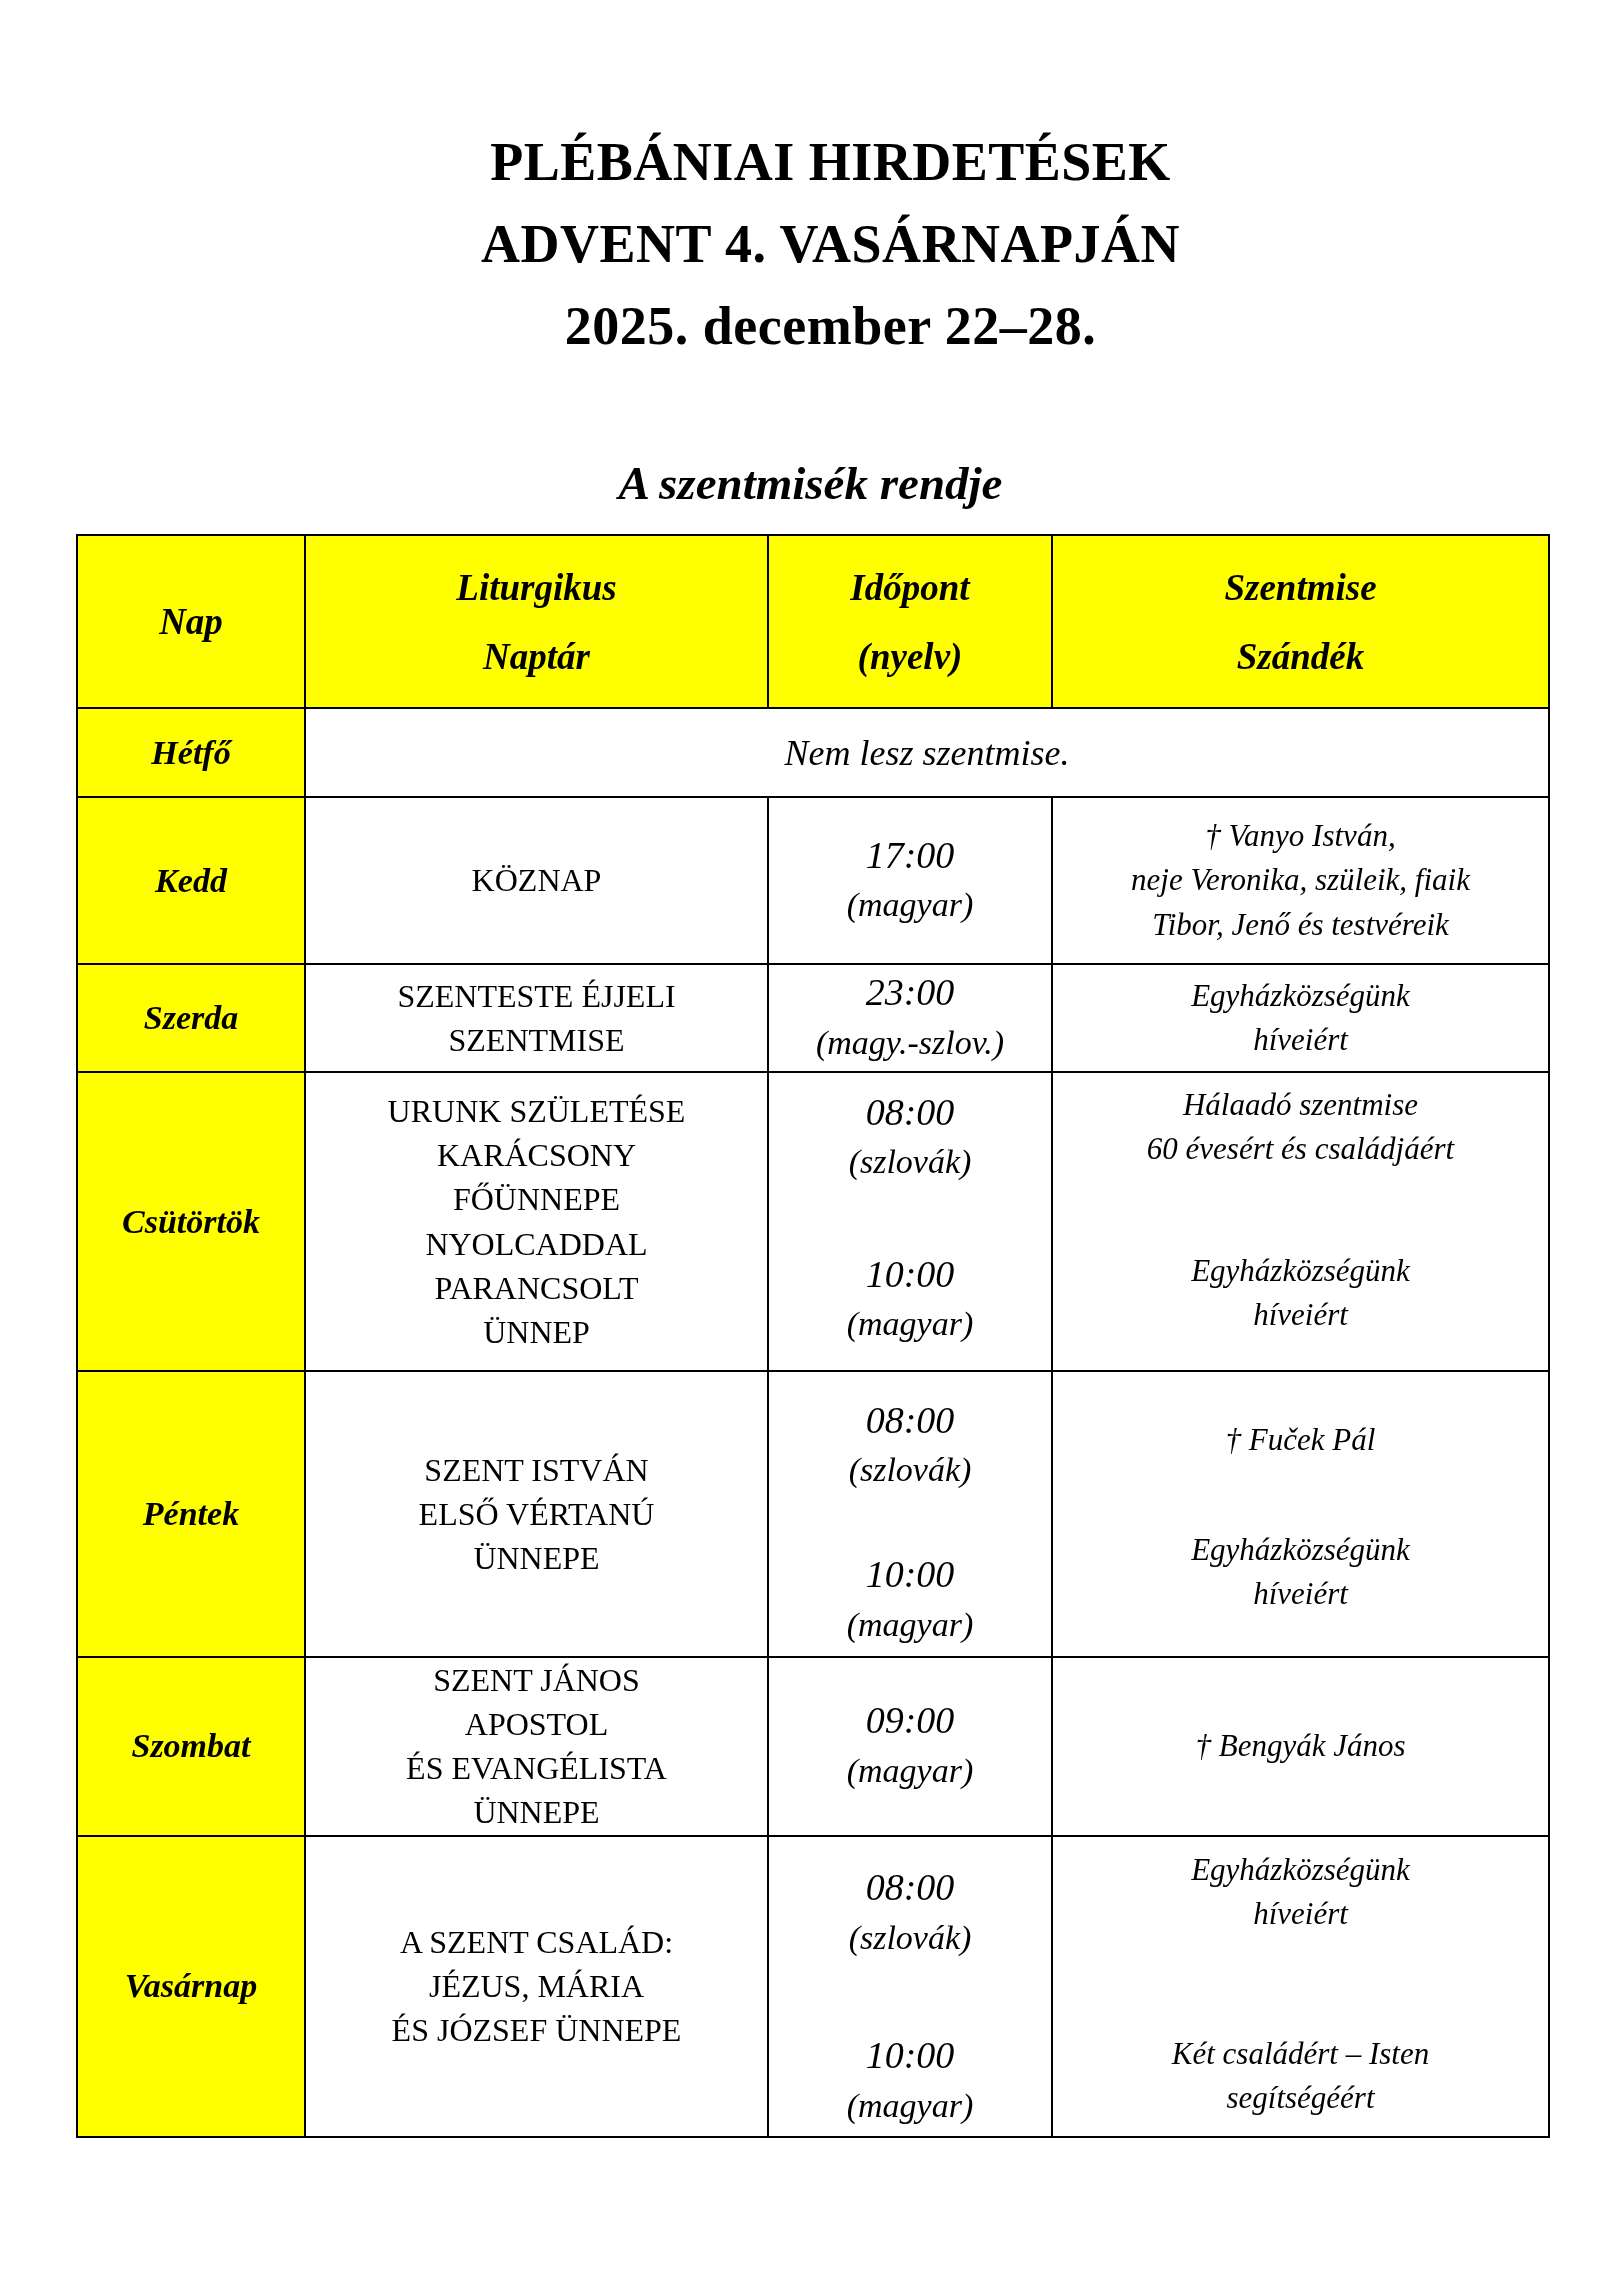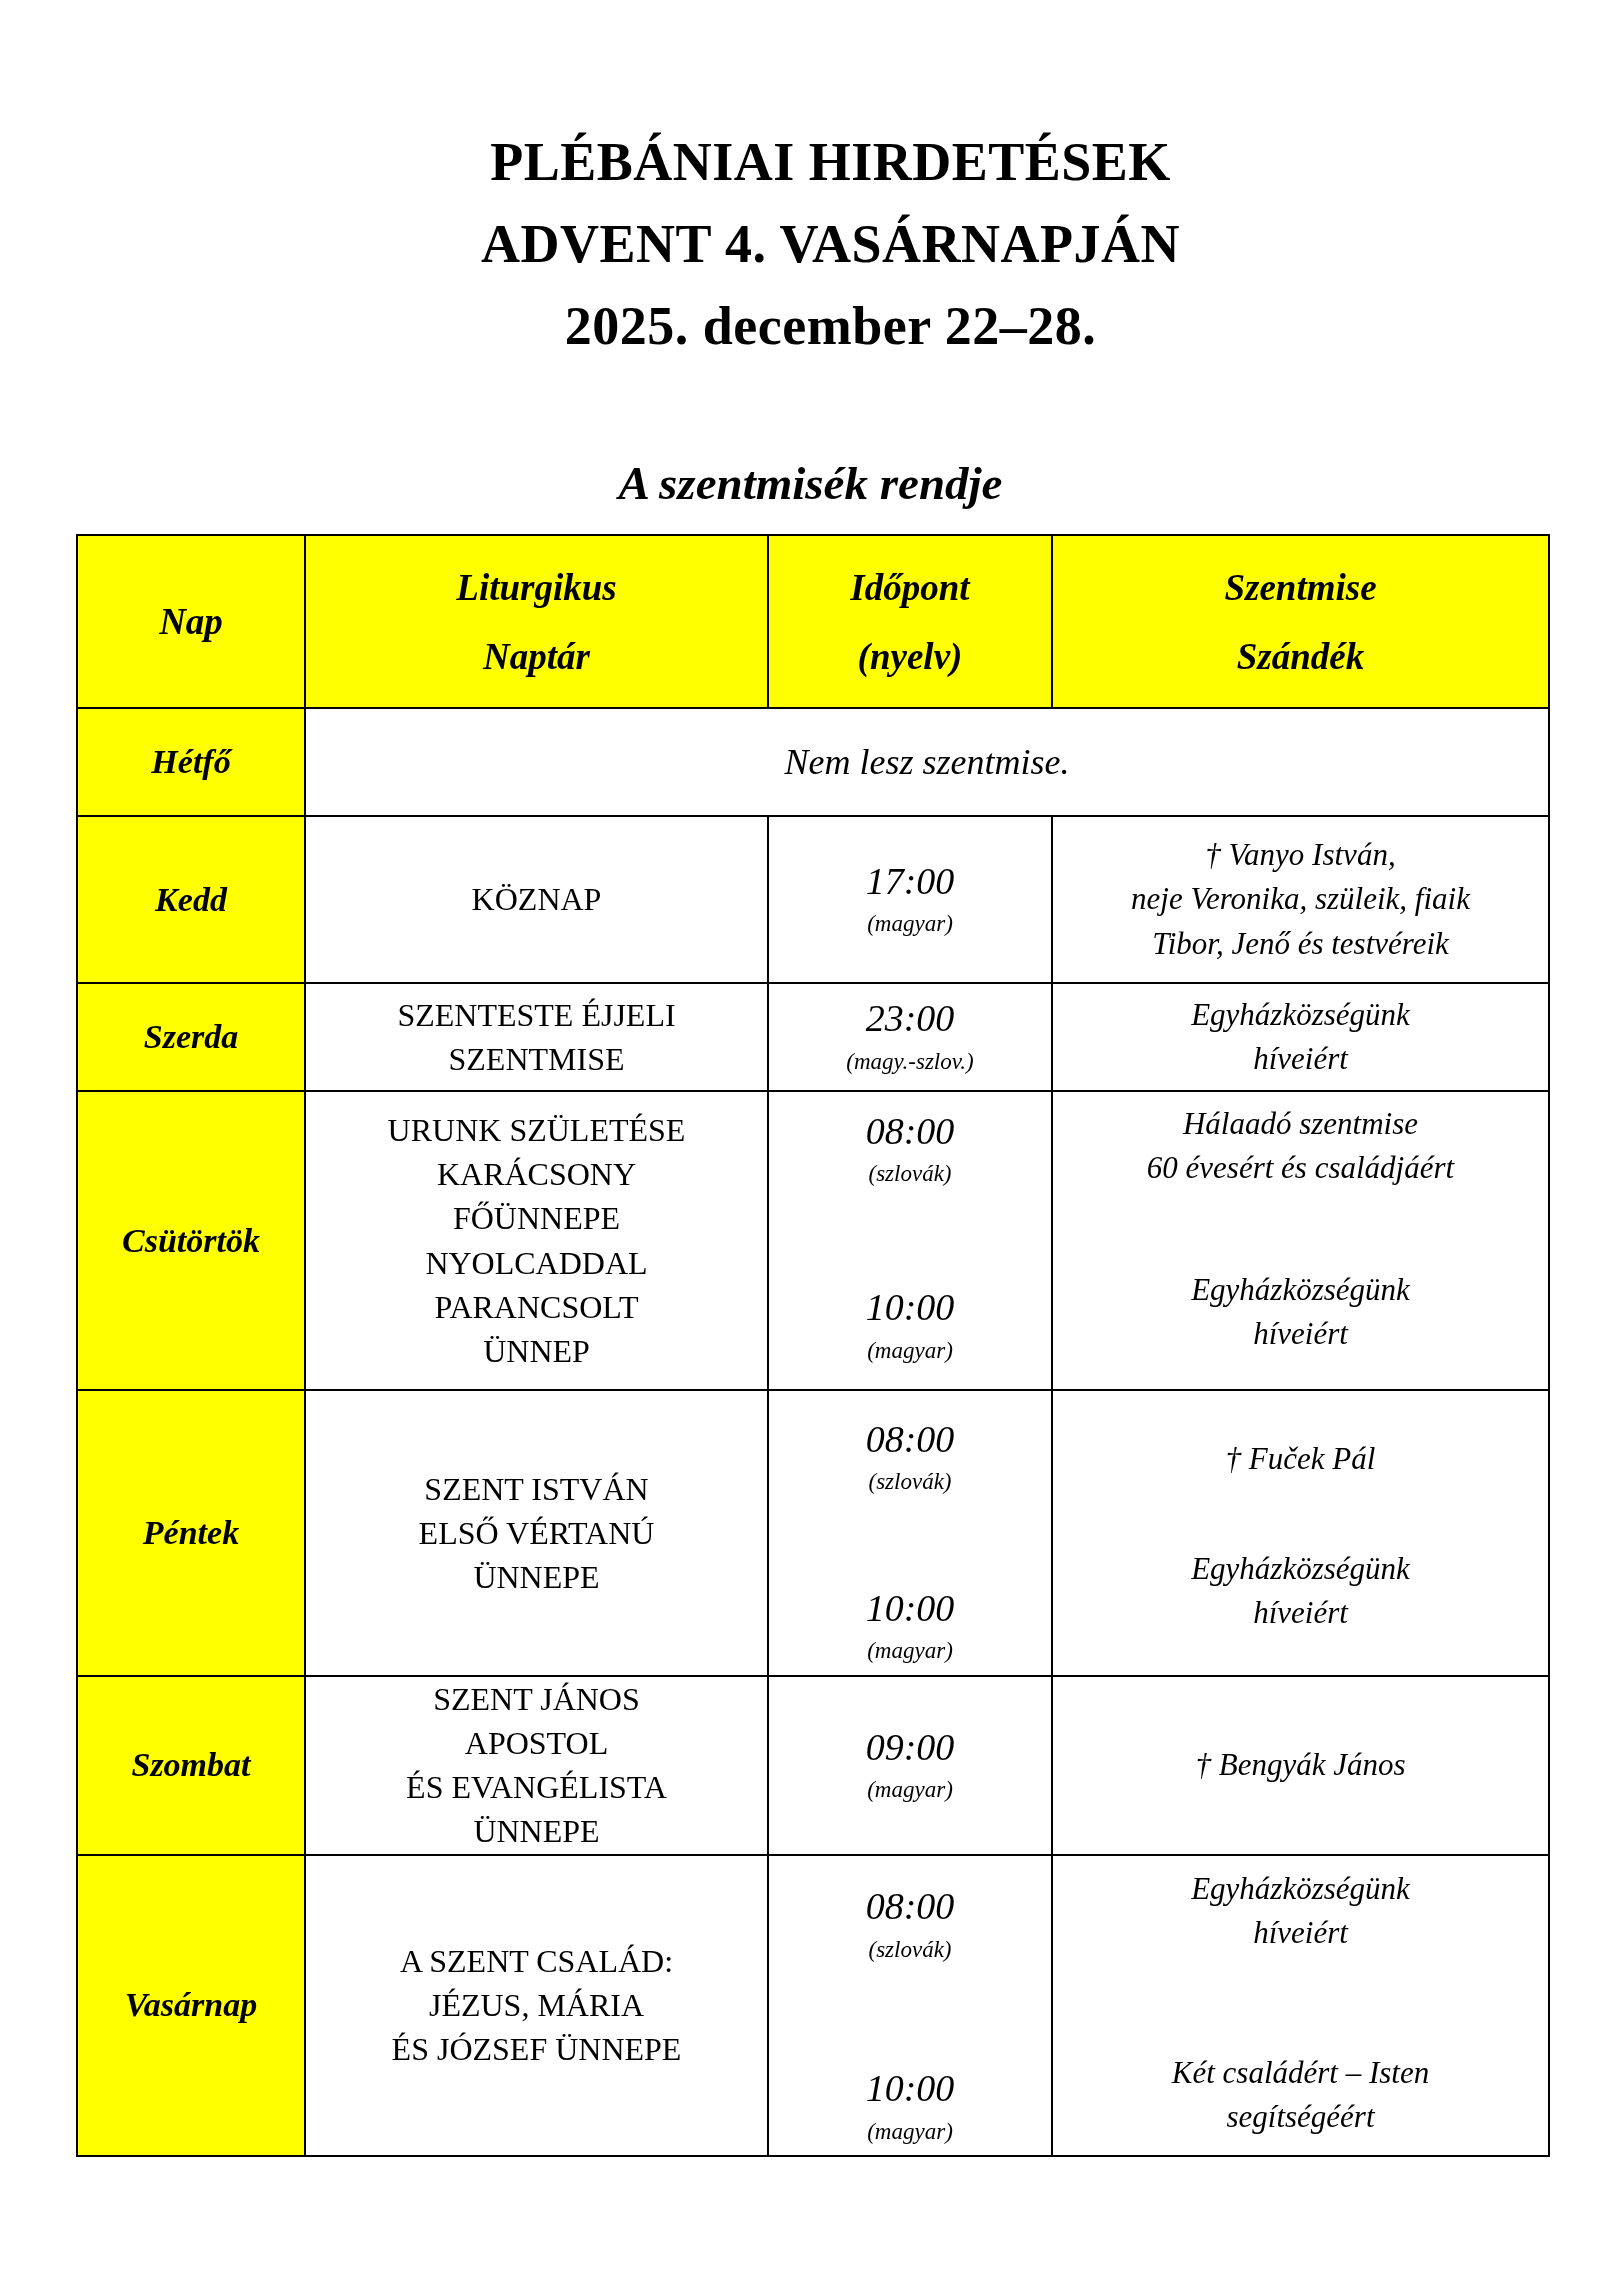--- a/index.html
+++ b/index.html
@@ -59,21 +59,21 @@
     border:2.9px solid var(--border);
   }
   table.tbl td{
     border:2.9px solid var(--border);
     text-align:center;
     vertical-align:middle;
     padding:0;
     overflow:hidden;
   }
   tr.rh177>td{height:173px;}
-  tr.rh106>td{height:108px;}
+  tr.rh106>td{height:89px;}
   tr.rh170>td{height:167px;}
   tr.rh110>td{height:108px;}
   tr.rh305>td{height:299px;}
   tr.rh292>td{height:286px;}
   tr.rh208>td{height:176px;}
   tr.rh307>td{height:301px;}
 
   td.hdr{
     background:var(--highlight);
     font-weight:bold;
@@ -97,21 +97,21 @@
   }
   td.cal .bold-lines{font-weight:normal;}
   .time{
     font-weight:normal;
     font-style:italic;
     font-size:38px;
     line-height:1.15;
   }
   .lang{
     font-style:italic;
-    font-size:23px;
+    font-size:34px;
     line-height:1.3;
     margin-top:5.9px;
   }
   td.intcell{
     font-style:italic;
     font-size:31px;
     line-height:1.42;
     border-radius:6px;
   }
   

